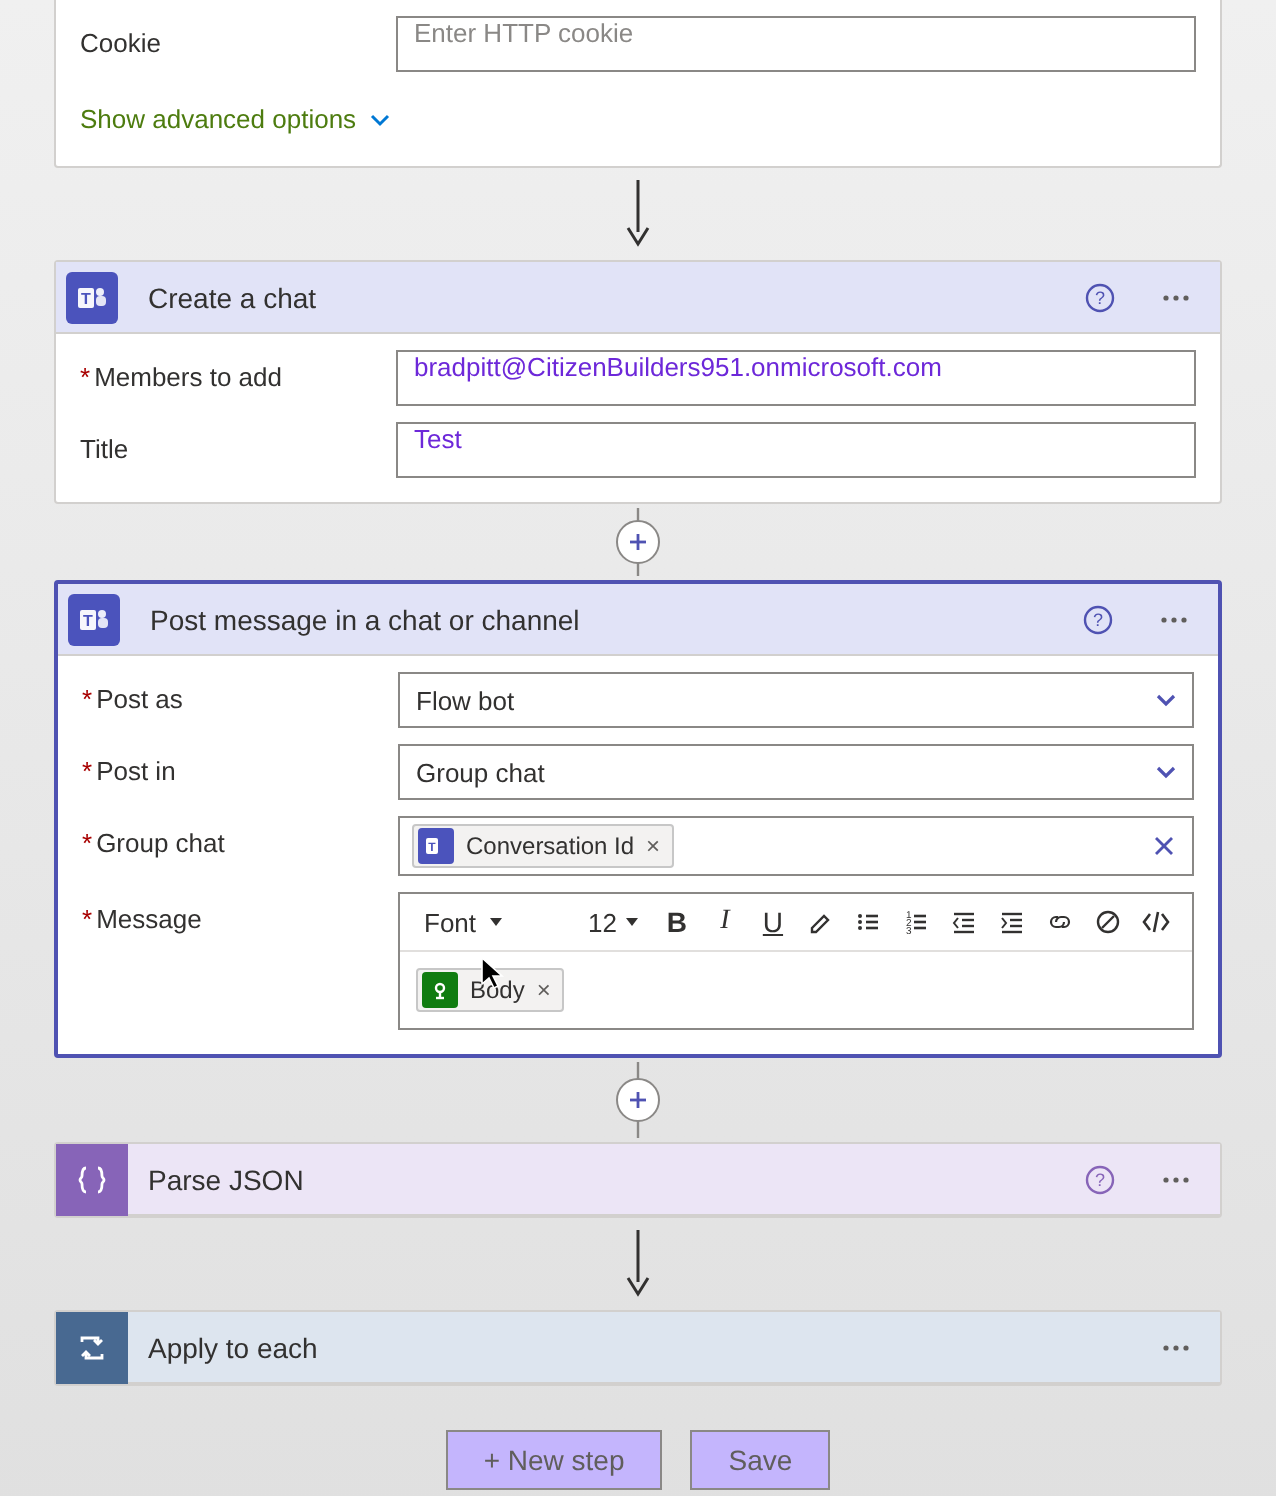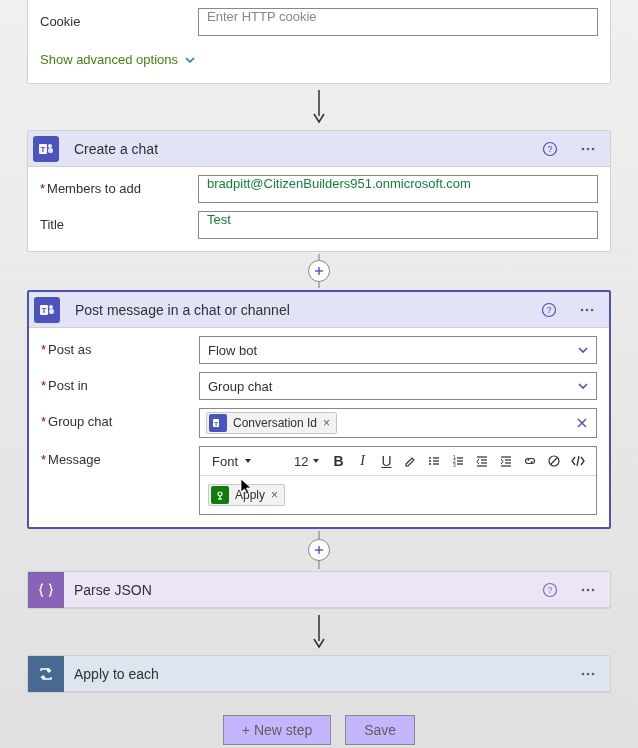--- a/index.html
+++ b/index.html
@@ -91,21 +91,21 @@
   .field {
     flex: 1 1 auto;
   }
   .input {
     width: 100%;
     border: 1px solid #8a8886;
     background: #ffffff;
     height: 28px;
     padding: 0 8px;
     font-size: 13px;
-    color: #15803d;
+    color: #6d28d9;
   }
   .input.placeholder { color: #8a8886; }
   .select {
     width: 100%;
     border: 1px solid #8a8886;
     background: #ffffff;
     height: 28px;
     padding: 0 8px;
     font-size: 13px;
     color: #323130;
@@ -549,21 +549,21 @@
               </div>
               <div class="rich-content" style="position:relative">
                 <span class="token">
                   <span class="tk-icon" style="background:#107c10">
                     <svg width="12" height="12" viewBox="0 0 12 12">
                         <circle cx="6" cy="5" r="2" fill="none" stroke="#fff" stroke-width="1.2"></circle>
                         <line x1="6" y1="7" x2="6" y2="10" stroke="#fff" stroke-width="1.2"></line>
                         <line x1="4" y1="10" x2="8" y2="10" stroke="#fff" stroke-width="1.2"></line>
                       </svg>
                   </span>
-                  <span>Apply</span>
+                  <span>Body</span>
                   <span class="tk-x">×</span>
                 </span>
 
                 <svg class="cursor-img" style="left:40px; top:2px" width="14" height="18" viewBox="0 0 14 18">
                   <path d="M1 1 L1 14 L4.5 11 L7 16 L9 15 L6.5 10 L11 10 Z" fill="#000" stroke="#fff" stroke-width="0.8"></path>
                 </svg>
               </div>
             </div>
           </div>
         </div>

